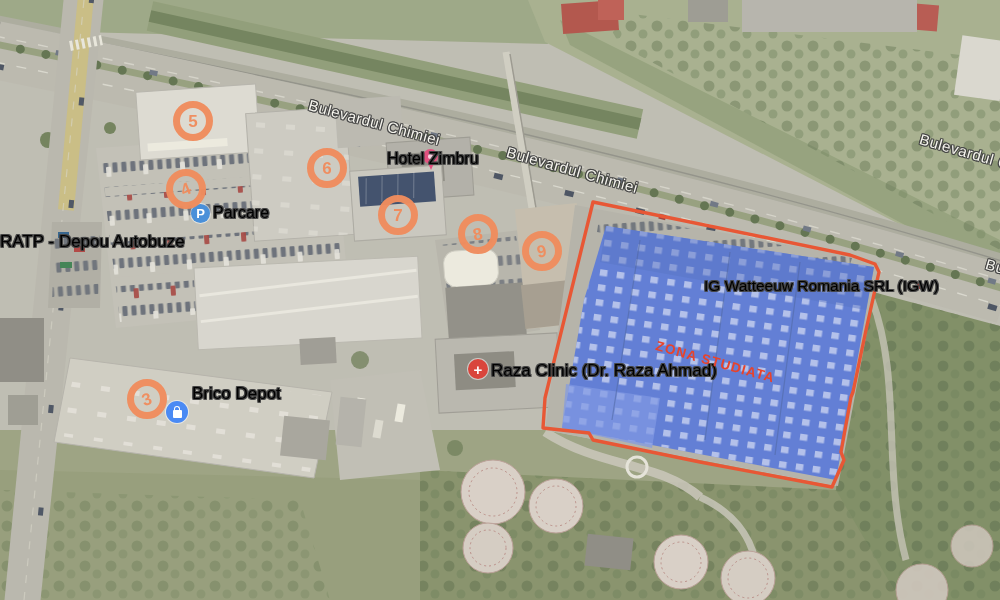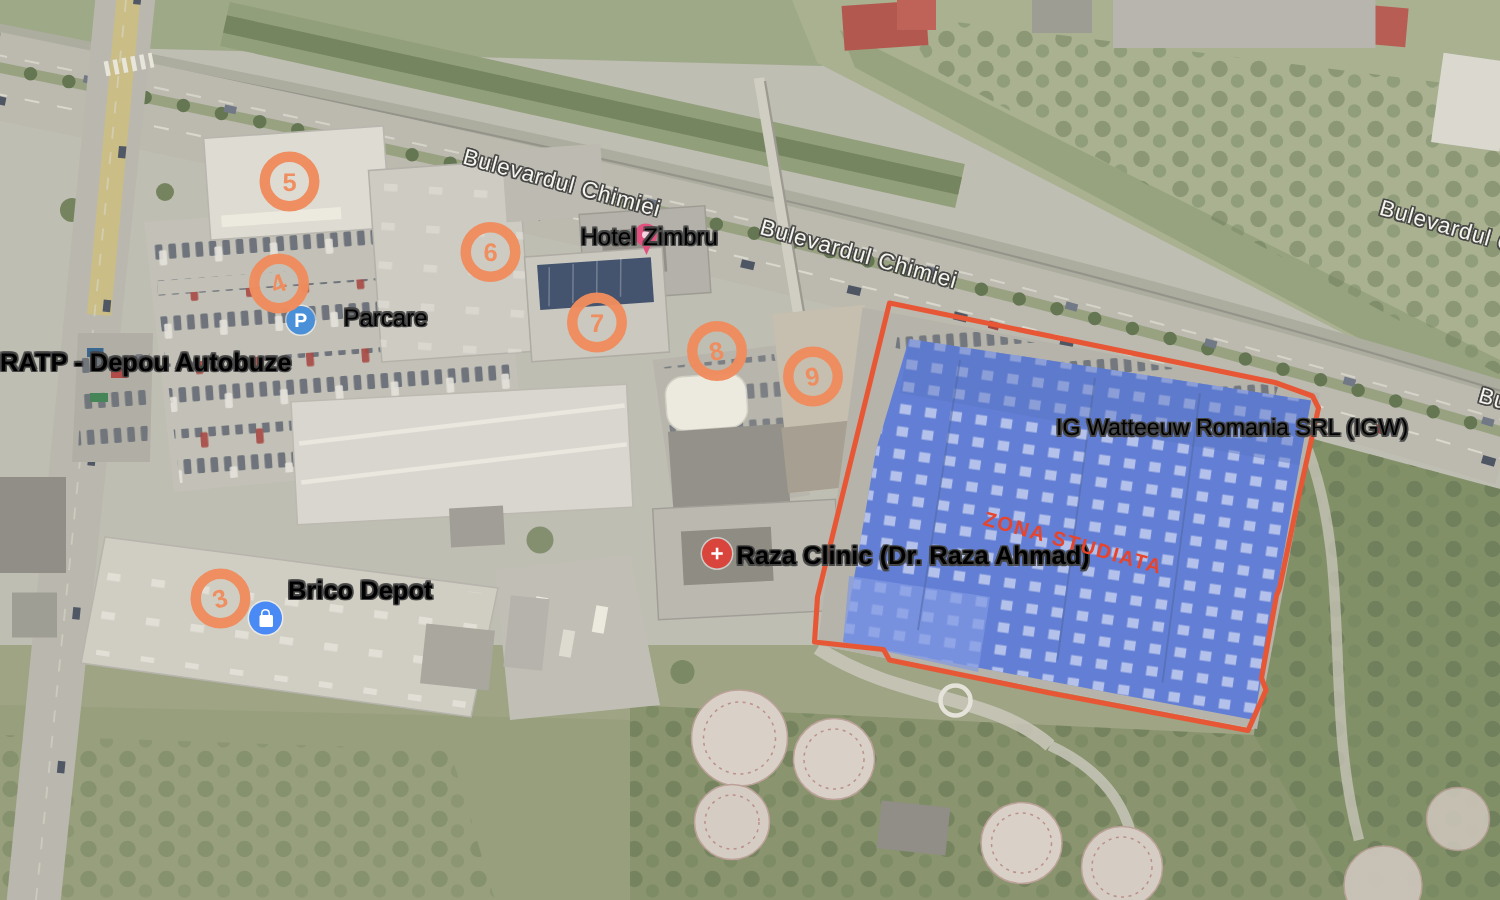--- a/index.html
+++ b/index.html
@@ -10,21 +10,21 @@
   .map svg.base{position:absolute;left:0;top:0;}
   
   .olabel{
     position:absolute;white-space:nowrap;color:#000000;
     text-shadow:-1px -1px 0 rgba(68,68,68,.88),1px -1px 0 rgba(68,68,68,.88),
       -1px 1px 0 rgba(68,68,68,.88),1px 1px 0 rgba(68,68,68,.88),
       -1px 0 0 rgba(68,68,68,.88),1px 0 0 rgba(68,68,68,.88),
       0 -1px 0 rgba(68,68,68,.88),0 1px 0 rgba(68,68,68,.88);
   }
   .road-label{font-size:15px;letter-spacing:.6px;color:#f6f5ee;transform-origin:left center;}
-  .poi-text{font-size:17px;font-weight:bold;}
+  .poi-text{font-size:17px;}
   .zone-label{
     position:absolute;font-size:13.5px;font-weight:bold;letter-spacing:1.2px;
     color:#e8432b;transform-origin:left center;white-space:nowrap;
   }
   
   .marker{
     position:absolute;width:40px;height:40px;border-radius:50%;
     border:7px solid #f08d5e;box-sizing:border-box;opacity:.97;
     display:flex;align-items:center;justify-content:center;
   }
@@ -241,21 +241,21 @@
   <div class="olabel road-label" style="left:309px;top:96px;transform:rotate(15.2deg);">Bulevardul Chimiei</div>
   <div class="olabel road-label" style="left:507px;top:143px;transform:rotate(15.6deg);">Bulevardul Chimiei</div>
   <div class="olabel road-label" style="left:920px;top:130px;transform:rotate(16deg);">Bulevardul Chimiei</div>
   <div class="olabel road-label" style="left:986px;top:255px;transform:rotate(16deg);">Bulevardul Chimiei</div>
 
   <div class="olabel poi-text" style="left:0px;top:232px;">RATP - Depou Autobuze</div>
 
   <span class="icon-circle parking-ic" style="left:191px;top:204px;">
       <span>P</span>
     </span>
-  <div class="olabel" style="left:213px;top:204px;font-size:16px;margin-left:16px;">Parcare</div>
+  <div class="olabel" style="left:213px;top:204px;font-size:16px;">Parcare</div>
 
   <span class="pin" style="left:423px;top:149px;">
     <span class="head"></span>
       <span class="tip"></span>
       <span class="dot"></span>
   </span>
   <div class="olabel" style="left:387px;top:150px;font-size:16px;">Hotel Zimbru</div>
 
   <span class="icon-circle store-ic" style="left:166px;top:401px;">
       <span class="bag"></span>

